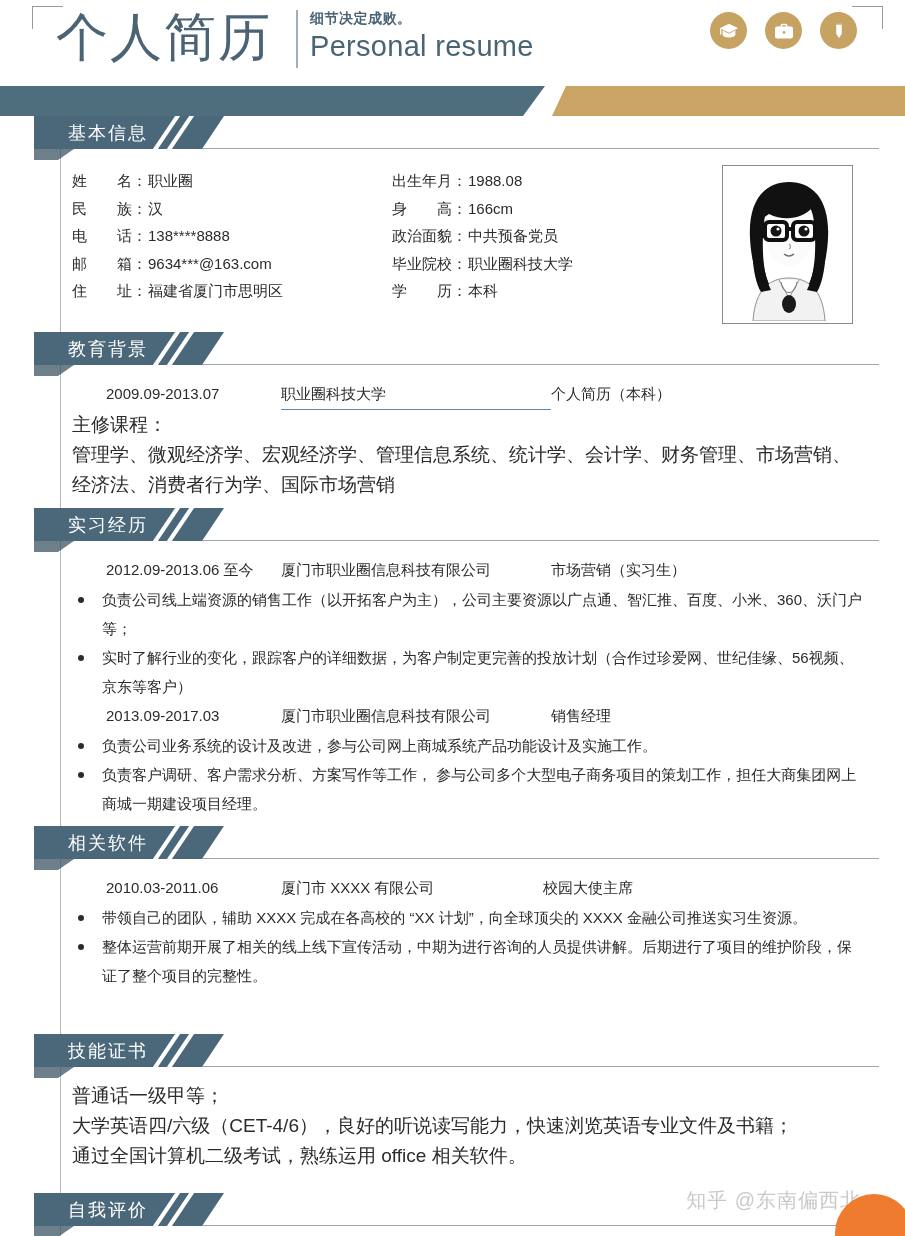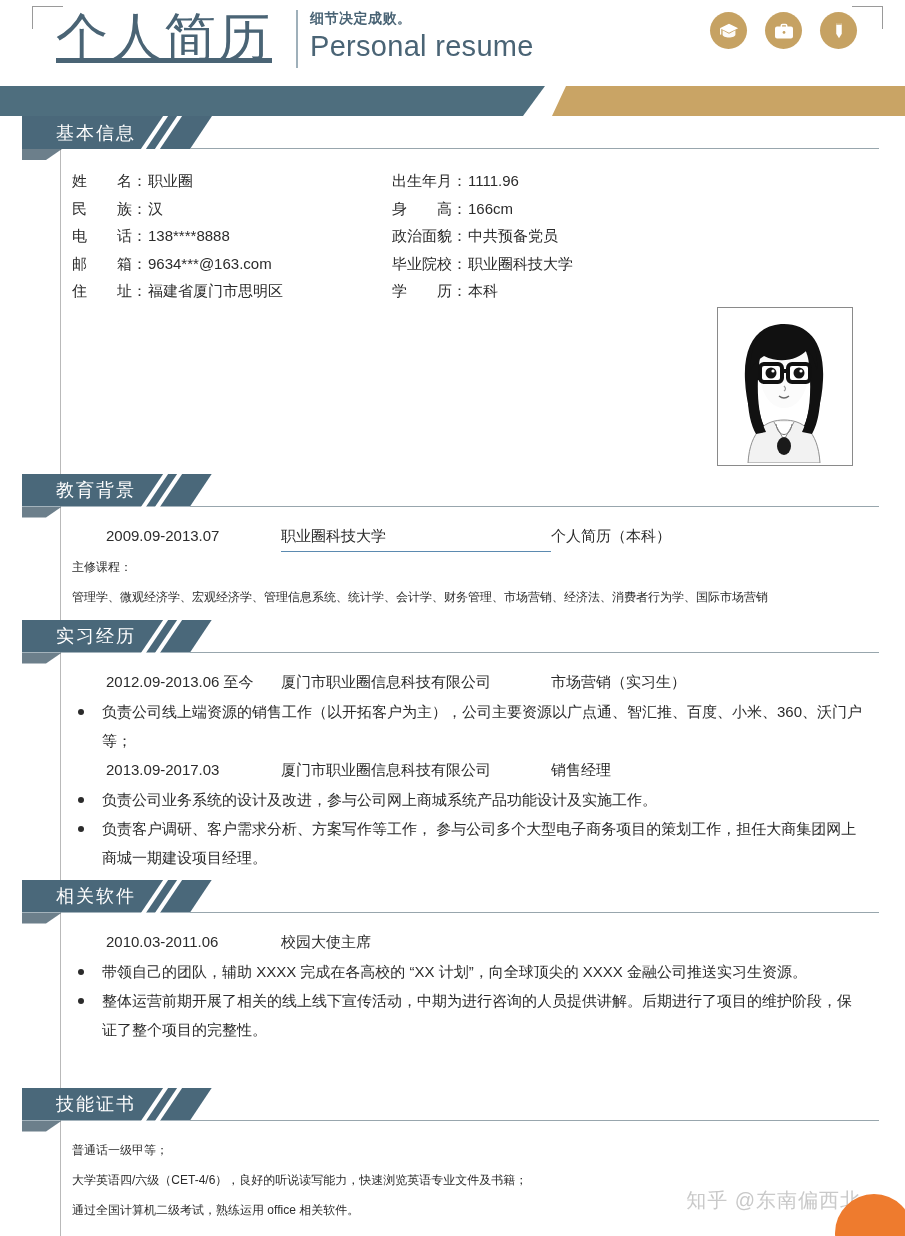--- a/index.html
+++ b/index.html
@@ -36,21 +36,20 @@
   .title-zh {
     position: absolute;
     left: 56px;
     top: 2px;
     font-size: 52px;
     font-weight: 300;
     letter-spacing: 2px;
     color: #4a6475;
     line-height: 70px;
     font-family: "DejaVu Sans", "Liberation Sans", sans-serif;
-    text-decoration: underline;
   }
   .title-divider {
     position: absolute;
     left: 296px;
     top: 10px;
     width: 1.5px;
     height: 58px;
     background: #9fb0ba;
   }
   .subtitle-zh {
@@ -124,21 +123,21 @@
     bottom: 0;
     width: 1px;
     background: #b9b9b9;
   }
 
   
   .section { position: relative; }
   .sec-head {
     position: relative;
     height: 33px;
-    margin-left: 0;
+    margin-left: 12px;
   }
   .sec-head .tab {
     position: absolute;
     left: 22px; top: 0;
     height: 33px;
     min-width: 190px;
     background: #4a687a;
     clip-path: polygon(0 0, 100% 0, calc(100% - 22px) 100%, 0 100%);
     display: flex;
     align-items: center;
@@ -182,21 +181,21 @@
 
   
   .sec-body {
     padding: 14px 40px 8px 72px;
     font-size: 15px;
     line-height: 28px;
     color: #2f2f2f;
   }
 
   
-  .info-wrap { display: flex; position: relative; flex-direction: column; }
+  .info-wrap { display: flex; position: relative; }
   .info-cols { display: flex; flex: 1; padding-top: 4px; }
   .info-col { width: 320px; }
   .info-col.second { width: 330px; }
   .info-row {
     display: flex;
     font-size: 15px;
     line-height: 27.5px;
     color: #2b2b2b;
     white-space: nowrap;
   }
@@ -254,21 +253,21 @@
     position: absolute;
     left: 6px;
     top: 12px;
     width: 6px;
     height: 6px;
     background: #2b2b2b;
     border-radius: 50%;
   }
 
   .plain-line {
-    font-size: 12px;
+    font-size: 19px;
     line-height: 30px;
     color: #2b2b2b;
   }
 
   .u-link { border-bottom: 1.5px solid #5b8ab0; }
 
   
   .watermark {
     position: absolute;
     right: 44px;
@@ -365,21 +364,21 @@
           </div>
           <div class="info-row">
             <span class="info-label">住　　址：</span>
             <span class="info-value">福建省厦门市思明区</span>
           </div>
         </div>
 
         <div class="info-col second">
           <div class="info-row">
             <span class="info-label">出生年月：</span>
-            <span class="info-value">1111.96</span>
+            <span class="info-value">1988.08</span>
           </div>
           <div class="info-row">
             <span class="info-label">身　　高：</span>
             <span class="info-value">166cm</span>
           </div>
           <div class="info-row">
             <span class="info-label">政治面貌：</span>
             <span class="info-value">中共预备党员</span>
           </div>
           <div class="info-row">
@@ -460,20 +459,21 @@
       <div class="rule"></div>
     </div>
     <div class="sec-body">
       <div class="exp-head">
         <span class="exp-date">2012.09-2013.06 至今</span>
         <span class="exp-org">厦门市职业圈信息科技有限公司</span>
         <span class="exp-role">市场营销（实习生）</span>
       </div>
       <ul class="bullets">
         <li>负责公司线上端资源的销售工作（以开拓客户为主），公司主要资源以广点通、智汇推、百度、小米、360、沃门户等；</li>
+        <li>实时了解行业的变化，跟踪客户的详细数据，为客户制定更完善的投放计划（合作过珍爱网、世纪佳缘、56视频、京东等客户）</li>
       </ul>
       <div class="exp-head intern2">
         <span class="exp-date">2013.09-2017.03</span>
         <span class="exp-org">厦门市职业圈信息科技有限公司</span>
         <span class="exp-role">销售经理</span>
       </div>
       <ul class="bullets">
         <li>负责公司业务系统的设计及改进，参与公司网上商城系统产品功能设计及实施工作。</li>
         <li>负责客户调研、客户需求分析、方案写作等工作， 参与公司多个大型电子商务项目的策划工作，担任大商集团网上商城一期建设项目经理。</li>
       </ul>
@@ -486,20 +486,21 @@
         <span class="tab-label">相关软件</span>
       </div>
       <div class="slash s1"></div>
       <div class="slash s2"></div>
       <div class="shadow"></div>
       <div class="rule"></div>
     </div>
     <div class="sec-body">
       <div class="exp-head campus">
         <span class="exp-date">2010.03-2011.06</span>
+        <span class="exp-org">厦门市 XXXX 有限公司</span>
         <span class="exp-role">校园大使主席</span>
       </div>
       <ul class="bullets">
         <li>带领自己的团队，辅助 XXXX 完成在各高校的 “XX 计划”，向全球顶尖的 XXXX 金融公司推送实习生资源。</li>
         <li>整体运营前期开展了相关的线上线下宣传活动，中期为进行咨询的人员提供讲解。后期进行了项目的维护阶段，保证了整个项目的完整性。</li>
       </ul>
     </div>
   </div>
 
   <div class="section" style="margin-top:36px;">

